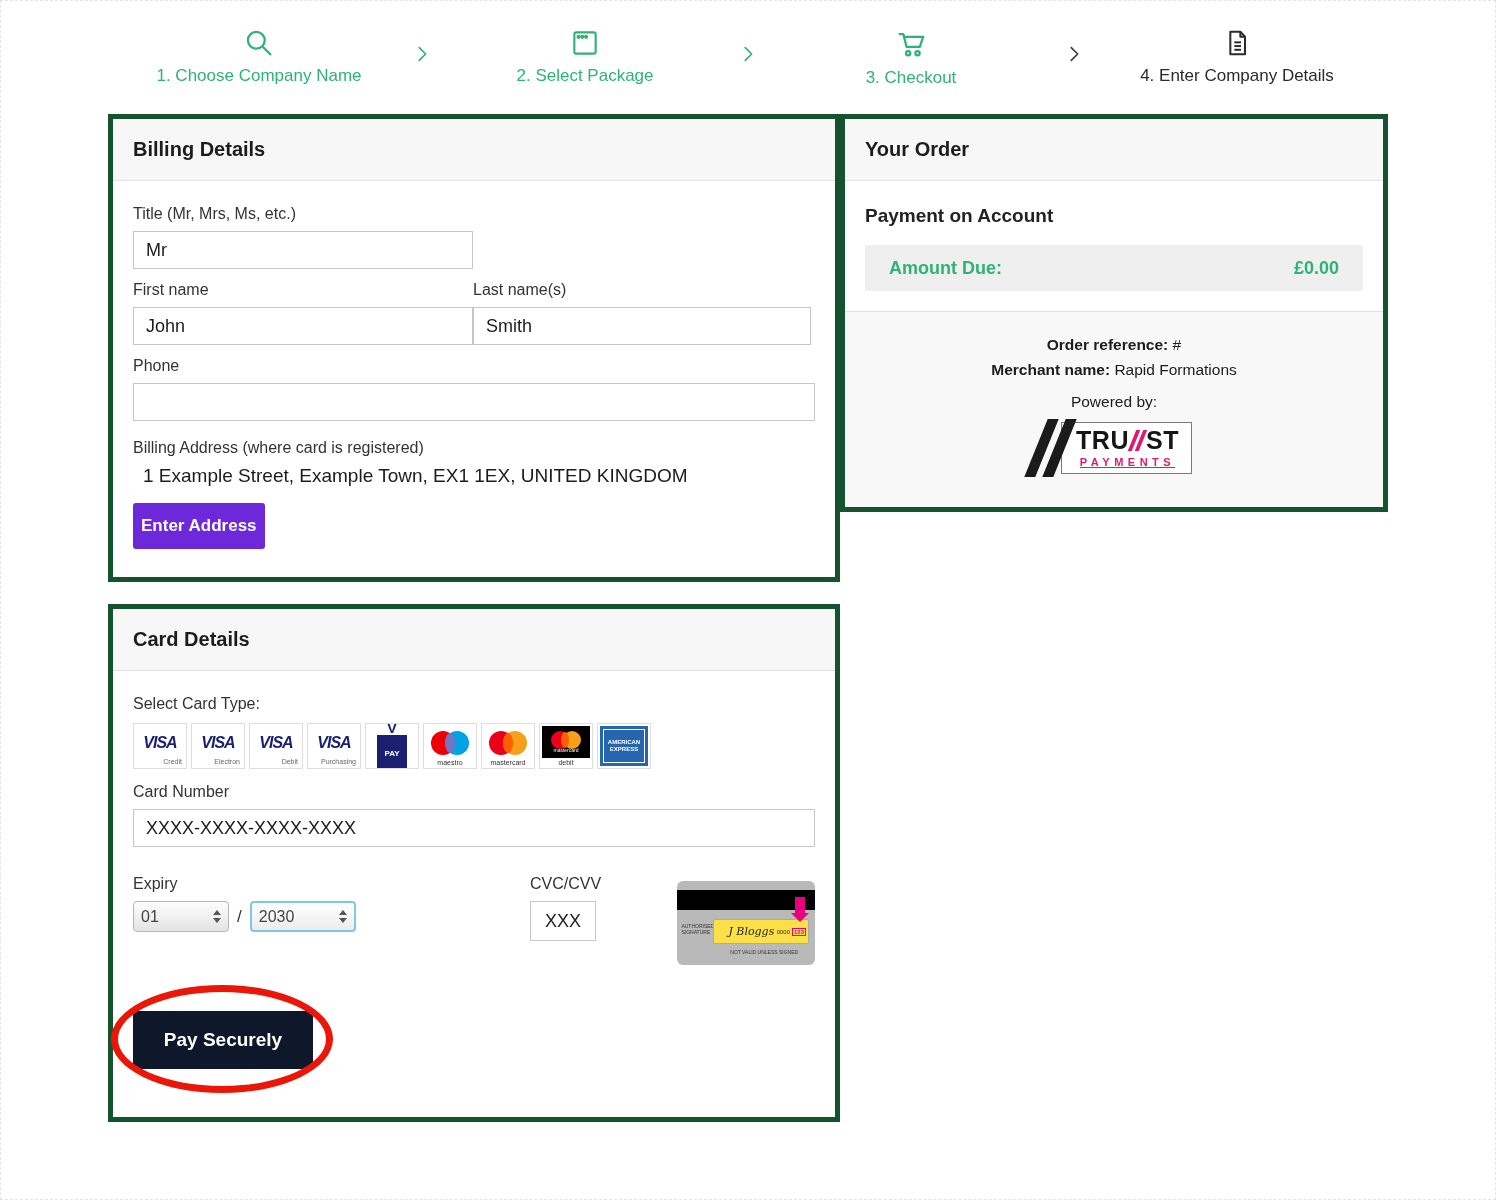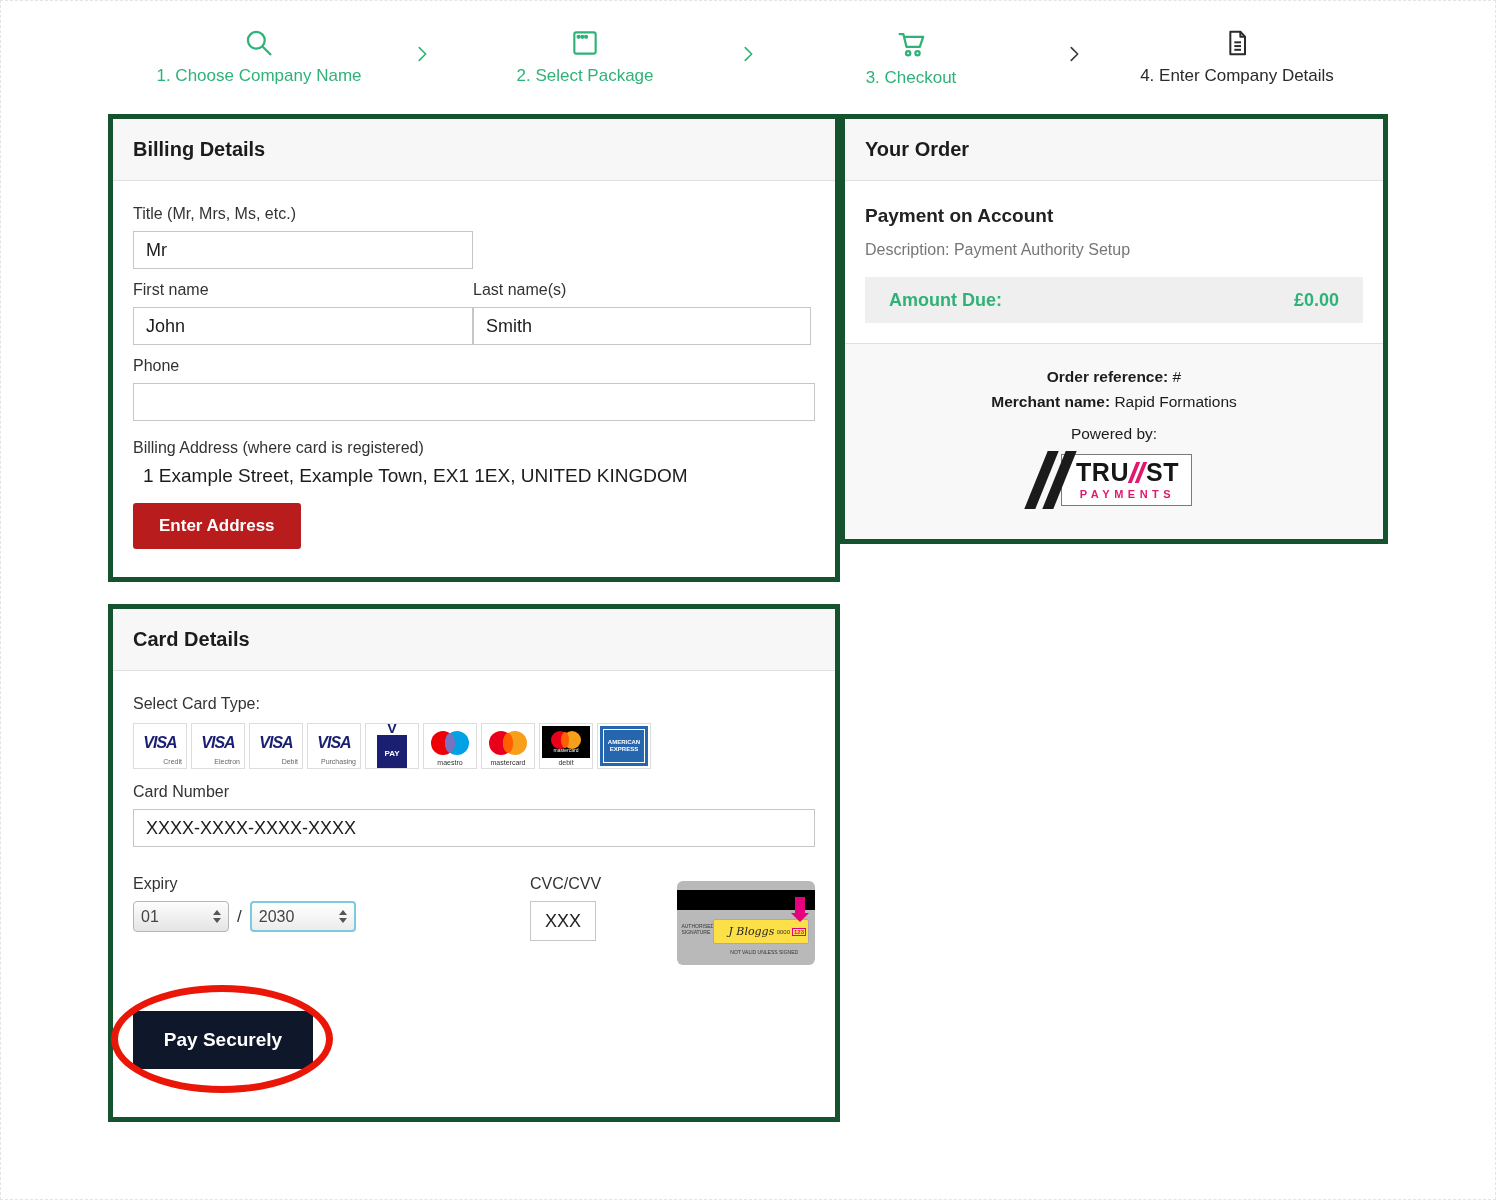--- a/index.html
+++ b/index.html
@@ -27,21 +27,21 @@
   .panel-body { padding:20px; }
 
   
   .field-label { display:block; font-size:16px; color:#333; margin:12px 0 8px; }
   .tbox { height:38px; border:1px solid #c6c6c6; background:#fff; font-size:18px; color:#1c1c1c; display:flex; align-items:center; padding:0 12px; }
   .w-half { width:340px; }
   .name-row { display:flex; }
   .name-col { width:340px; }
   .name-col.last { width:338px; }
   .addr-value { font-size:19px; color:#1c1c1c; padding-left:10px; margin:4px 0 16px; }
-  .btn-blue { display:inline-block; background:#b91c1c; color:#fff; font-weight:bold; font-size:17px; padding:13px 26px; border-radius:3px; border:none; cursor:pointer; margin-bottom:8px; }
+  .btn-blue { display:inline-block; background:#6d28d9; color:#fff; font-weight:bold; font-size:17px; padding:13px 8px; border-radius:3px; border:none; cursor:pointer; margin-bottom:8px; }
 
   
   .card-icons { display:flex; gap:4px; margin:10px 0 14px; }
   .ci { width:54px; height:46px; border:1px solid #ddd; background:#fff; position:relative; display:flex; align-items:center; justify-content:center; overflow:hidden; }
   .visa-word { font-size:16px; font-weight:800; font-style:italic; color:#1a1f71; letter-spacing:-1px; margin-top:-6px; }
   .visa-sub { position:absolute; bottom:3px; right:4px; font-size:7px; color:#666; }
   .vpay { display:flex; flex-direction:column; align-items:center; gap:1px; }
   .vpay-v { font-size:15px; font-weight:800; color:#1a1f71; line-height:13px; }
   .vpay-tag { background:#1a1f71; color:#fff; font-size:8px; font-weight:bold; padding:14px 7px; }
   .circles { position:relative; width:38px; height:24px; margin-top:-6px; }
@@ -323,21 +323,20 @@
       </div>
     </div>
 
     <div class="col-right">
       <div class="panel">
         <div class="panel-header">
           <span class="panel-title">Your Order</span>
         </div>
         <div class="order-body">
           <div class="order-item-title">Payment on Account</div>
-          <div class="order-desc">Description: Payment Authority Setup</div>
           <div class="amount-row">
             <span>Amount Due:</span>
             <span>£0.00</span>
           </div>
         </div>
         <div class="order-footer">
           <div class="of-line">
             <b>Order reference:</b>
             <span>#</span>
           </div>
@@ -353,21 +352,21 @@
               </span>
             <span class="trust-box">
               <span class="trust-line1">
                 <span>TRU</span>
                 <span class="mini-slashes">
                     <i></i>
                     <i></i>
                   </span>
                 <span>ST</span>
               </span>
-              <span class="trust-line2" style="display:block;">PAYMENTS</span>
+              <span class="trust-line2" style="display:block;text-decoration:underline;">PAYMENTS</span>
             </span>
           </div>
         </div>
       </div>
     </div>
 
   </div>
 </div>
 
 </body></html>

